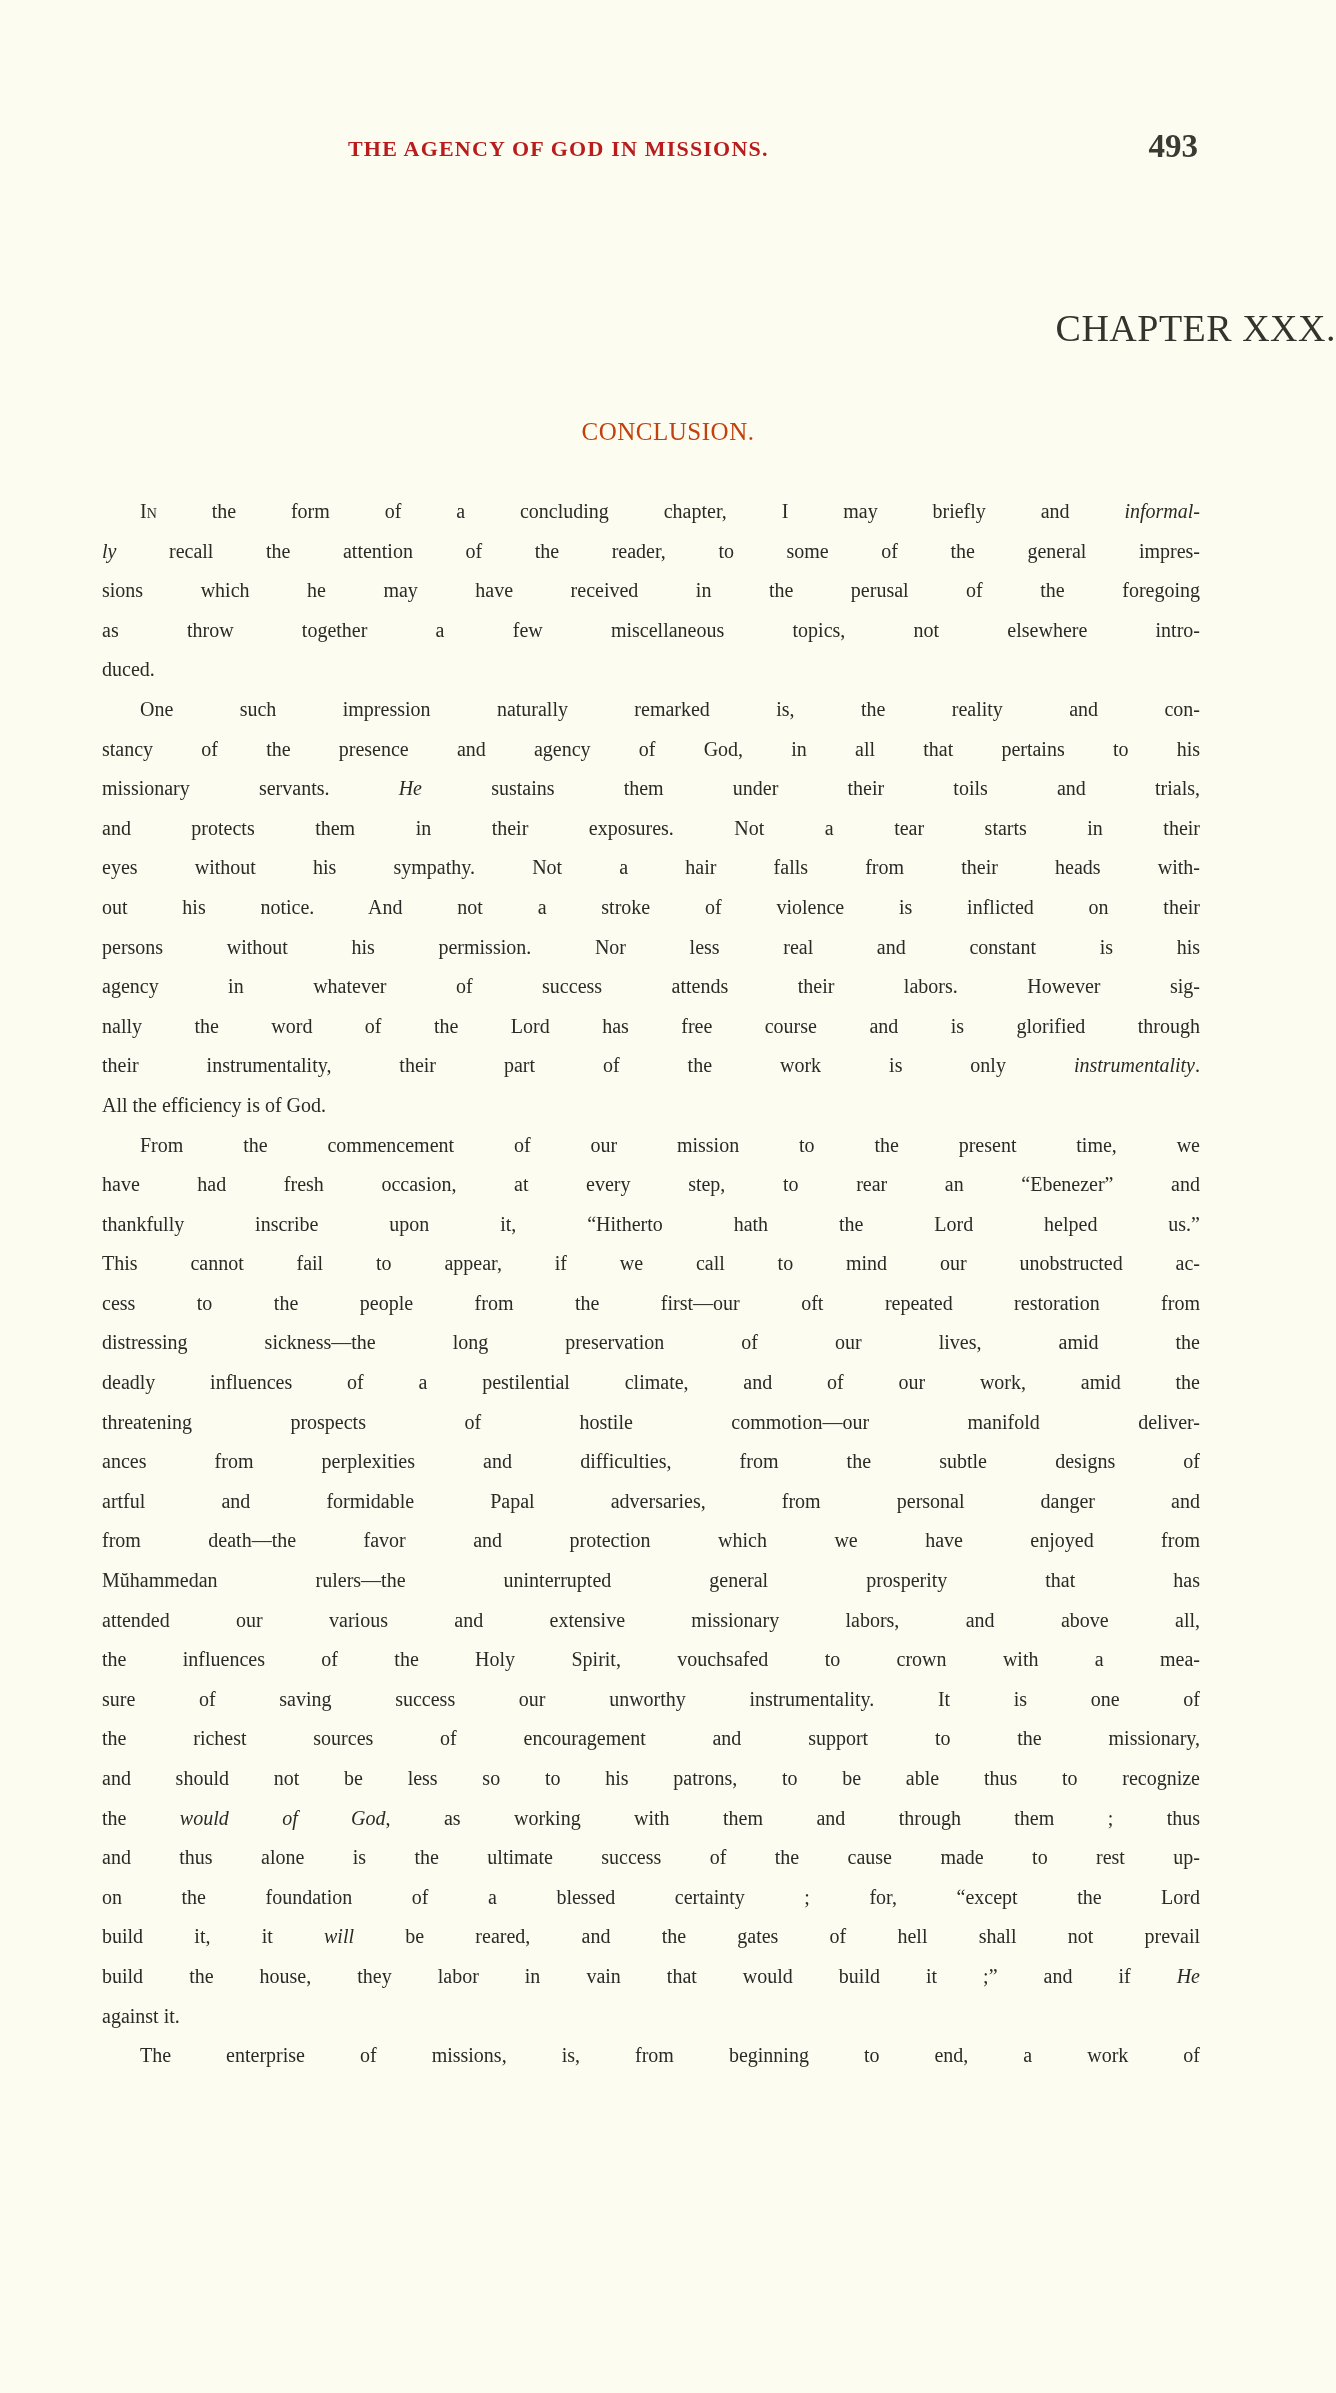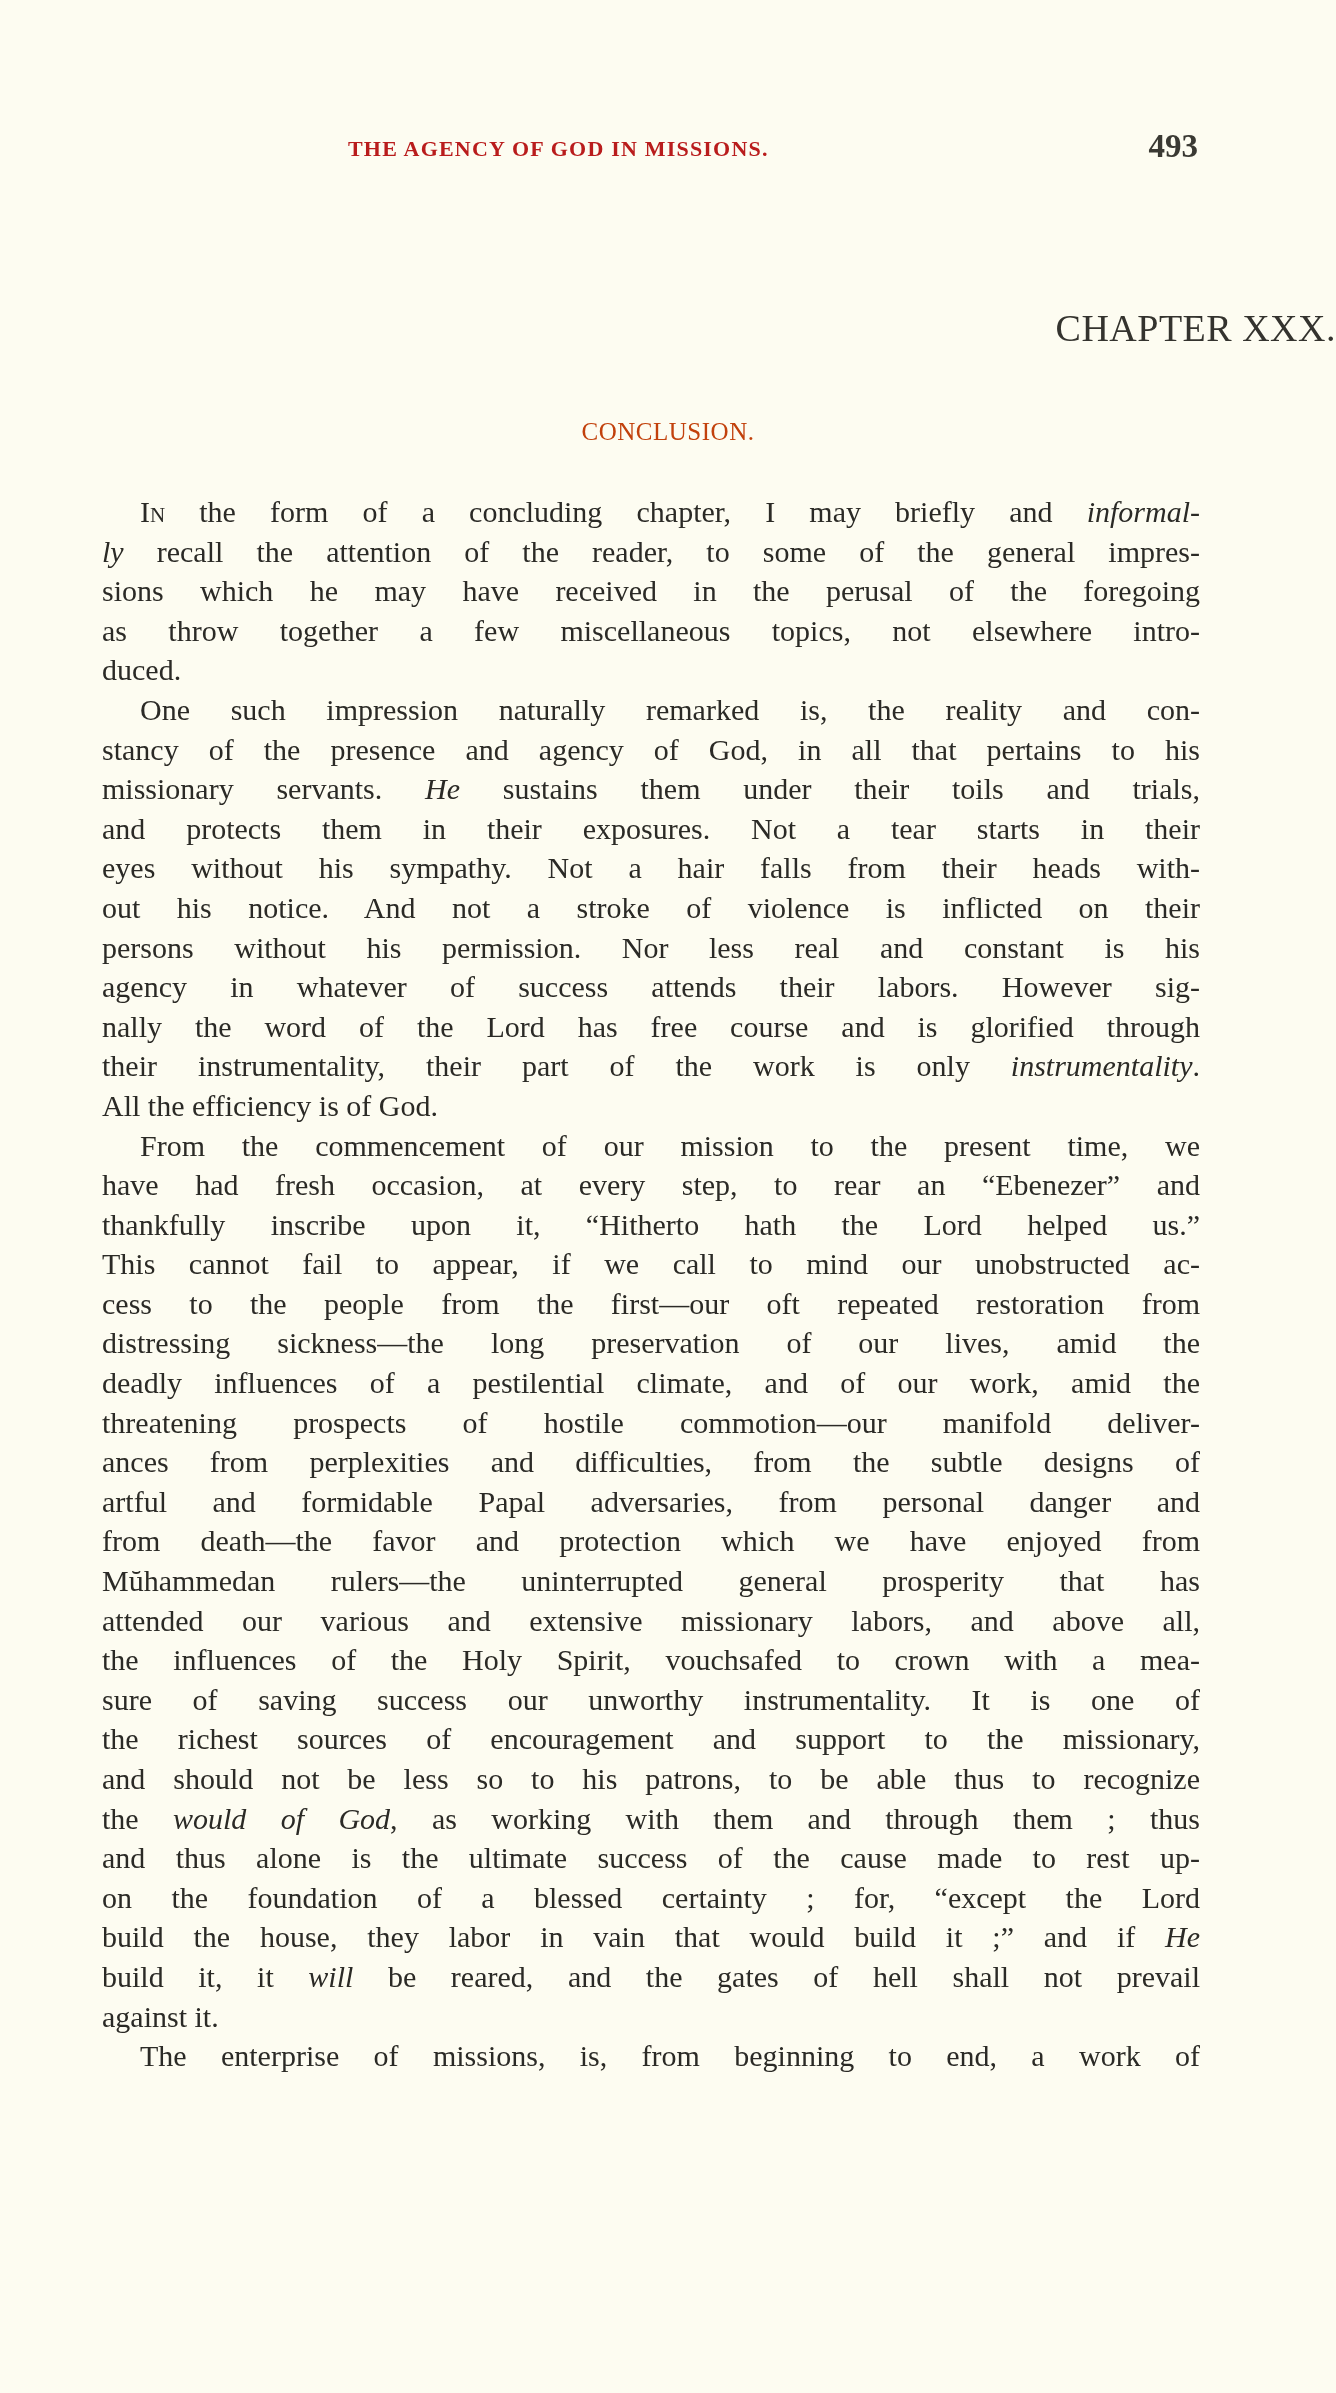--- a/index.html
+++ b/index.html
@@ -54,21 +54,21 @@
       text-align: center;
       font-size: 25px;
       letter-spacing: 0.5px;
       color: #c2410c;
     }
     .body-text {
       position: absolute;
       top: 492px;
       left: 102px;
       width: 1098px;
-      font-size: 30px;
+      font-size: 20px;
     }
     .line {
       display: block;
       height: 39.6px;
       line-height: 39.6px;
       white-space: nowrap;
       text-align: justify;
       text-align-last: justify;
     }
     .line.last { text-align-last: left; }
@@ -123,21 +123,21 @@
         <span class="line"><span>from death—the favor and protection which we have enjoyed from</span></span>
         <span class="line"><span>Mŭhammedan rulers—the uninterrupted general prosperity that has</span></span>
         <span class="line"><span>attended our various and extensive missionary labors, and above all,</span></span>
         <span class="line"><span>the influences of the Holy Spirit, vouchsafed to crown with a mea-</span></span>
         <span class="line"><span>sure of saving success our unworthy instrumentality. It is one of</span></span>
         <span class="line"><span>the richest sources of encouragement and support to the missionary,</span></span>
         <span class="line"><span>and should not be less so to his patrons, to be able thus to recognize</span></span>
         <span class="line"><span>the </span><em>would of God</em><span>, as working with them and through them ; thus</span></span>
         <span class="line"><span>and thus alone is the ultimate success of the cause made to rest up-</span></span>
         <span class="line"><span>on the foundation of a blessed certainty ; for, “except the Lord</span></span>
+        <span class="line"><span>build it, it </span><em>will</em><span> be reared, and the gates of hell shall not prevail</span></span>
         <span class="line"><span>build the house, they labor in vain that would build it ;” and if </span><em>He</em></span>
-        <span class="line"><span>build it, it </span><em>will</em><span> be reared, and the gates of hell shall not prevail</span></span>
         <span class="line last"><span>against it.</span></span>
       </div>
       <div class="paragraph">
         <span class="line indent"><span>The enterprise of missions, is, from beginning to end, a work of</span></span>
       </div>
     </div>
 </div>
 
 </body></html>

